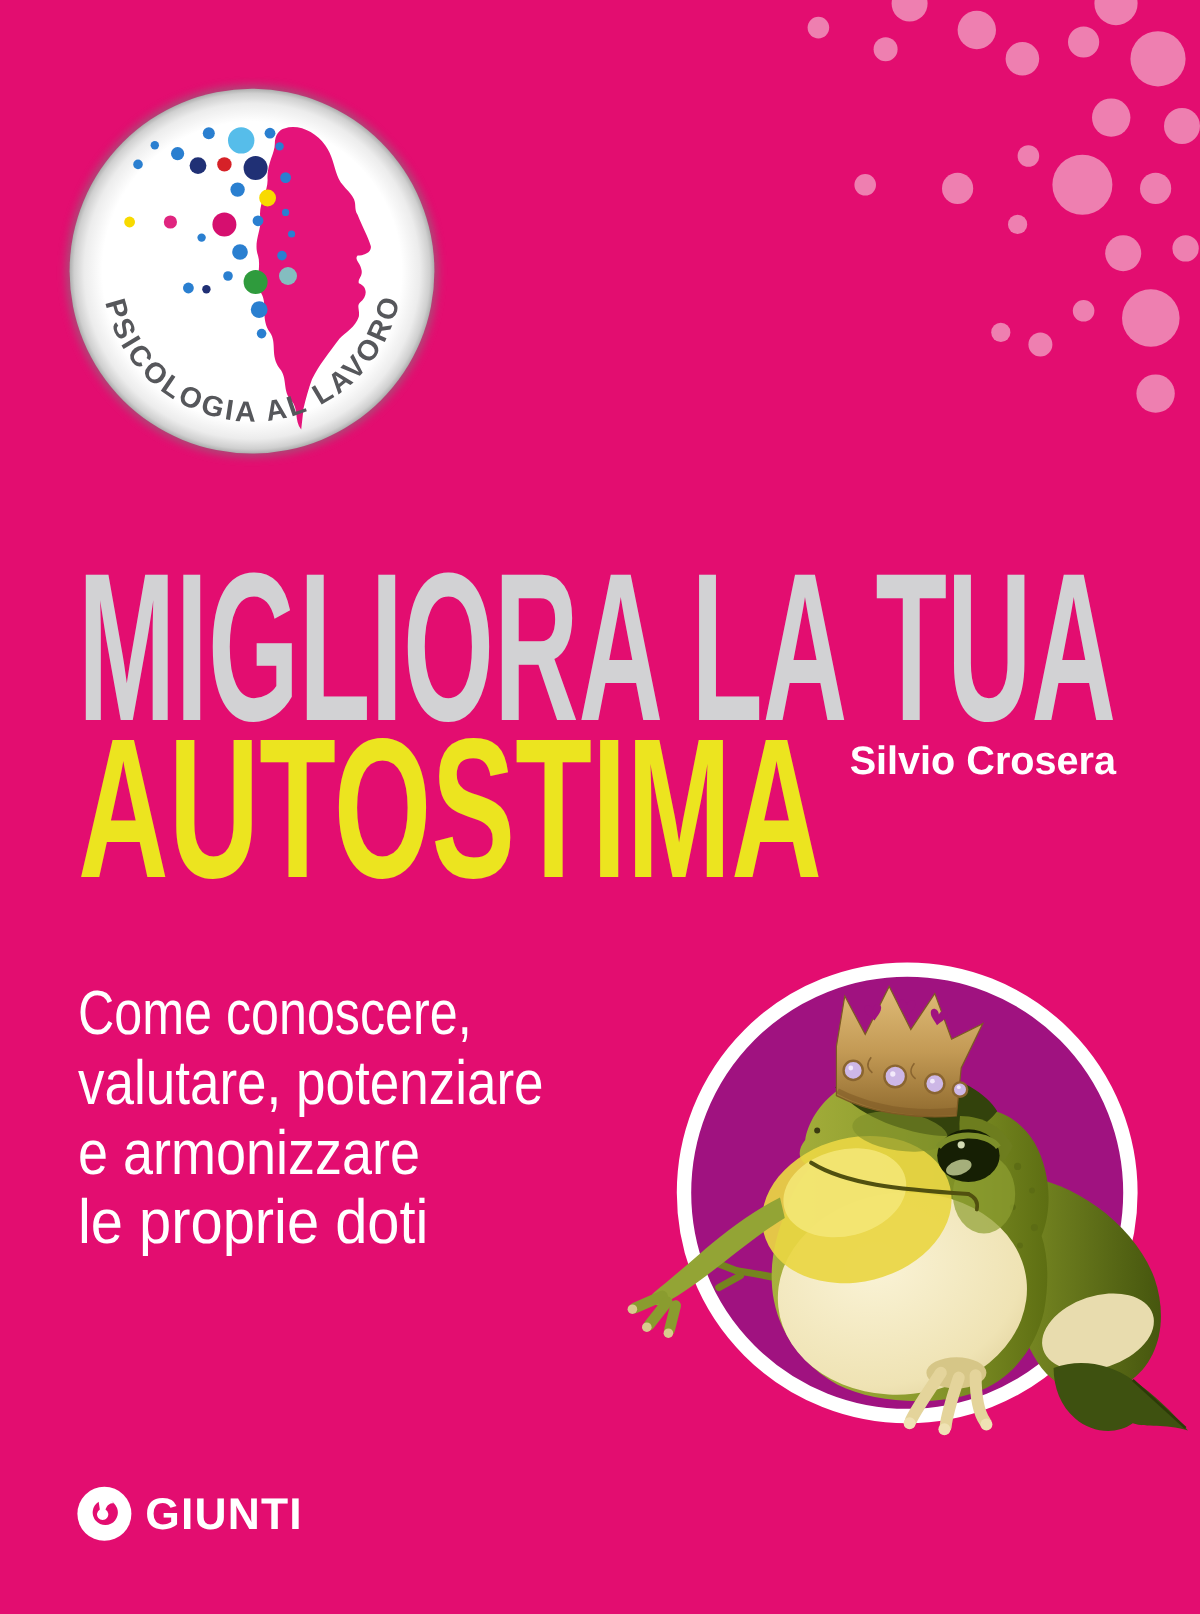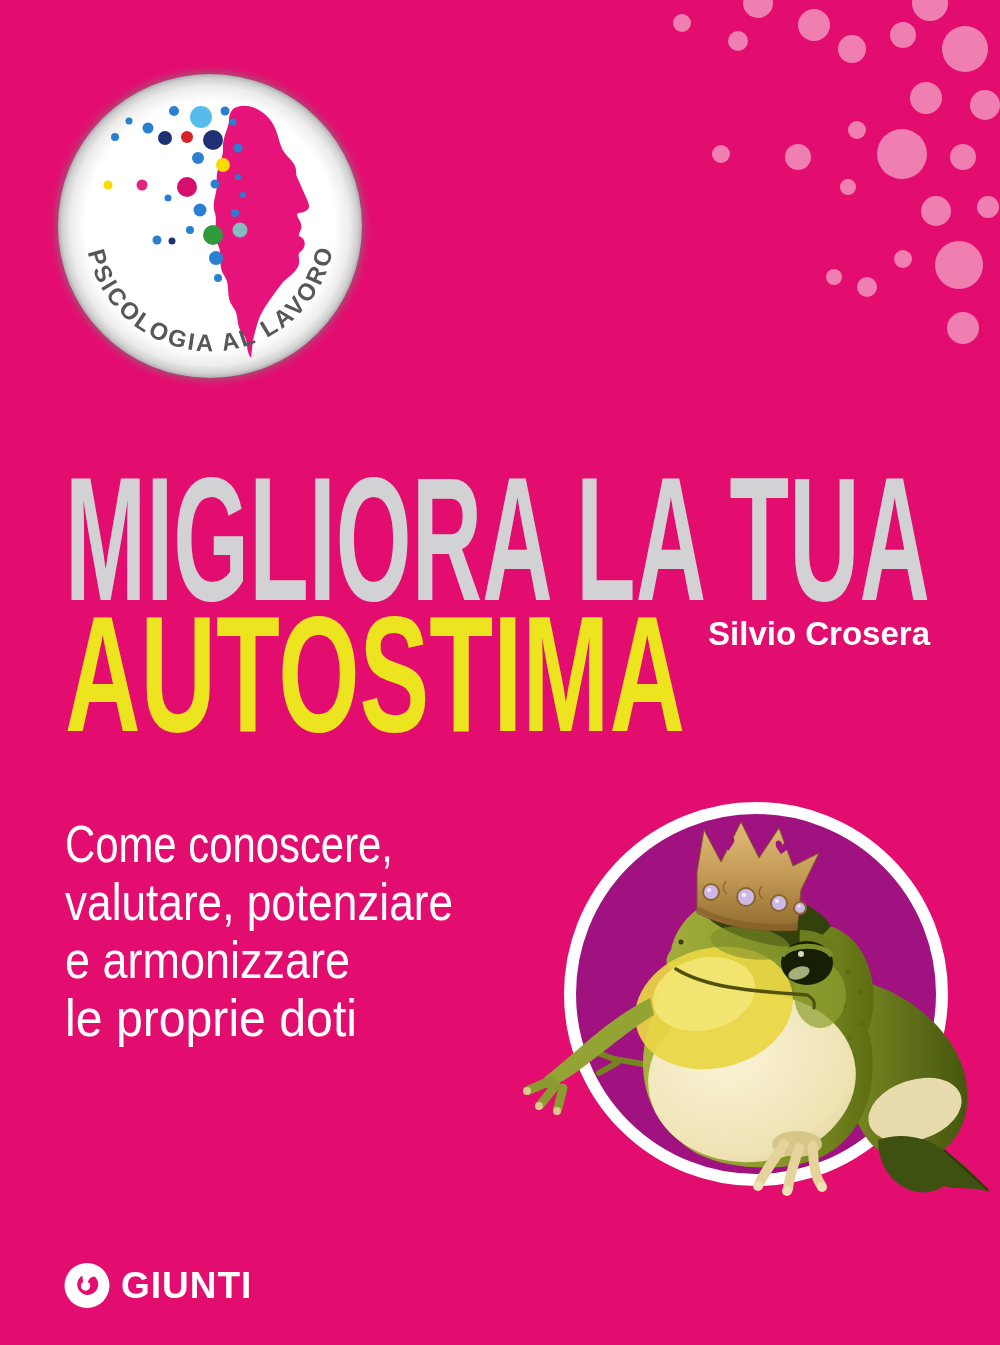--- a/index.html
+++ b/index.html
@@ -9,21 +9,21 @@
     font-family:"Liberation Sans", sans-serif;
     position:relative;overflow:hidden;
   }
   .abs{position:absolute;}
   svg{display:block;}
   .decor-dots{left:0;top:0;}
   .badge{left:45px;top:58px;}
   .title-svg{left:0;top:440px;}
   .subtitle-svg{left:0;top:790px;}
   .frog-svg{left:500px;top:780px;}
-  .publisher{left:64px;top:1238px;display:flex;align-items:center;gap:11px;margin-top:24px;}
+  .publisher{left:64px;top:1238px;display:flex;align-items:center;gap:11px;}
   .giunti-text{
     color:#ffffff;font-weight:bold;font-size:37px;letter-spacing:1px;
     font-family:"Liberation Sans", sans-serif;line-height:46px;
   }
 </style>
 </head>
 <body>
 
 <svg class="abs decor-dots" width="1000" height="360" viewBox="0 0 1000 360">
   <g fill="#ee7fb0">

